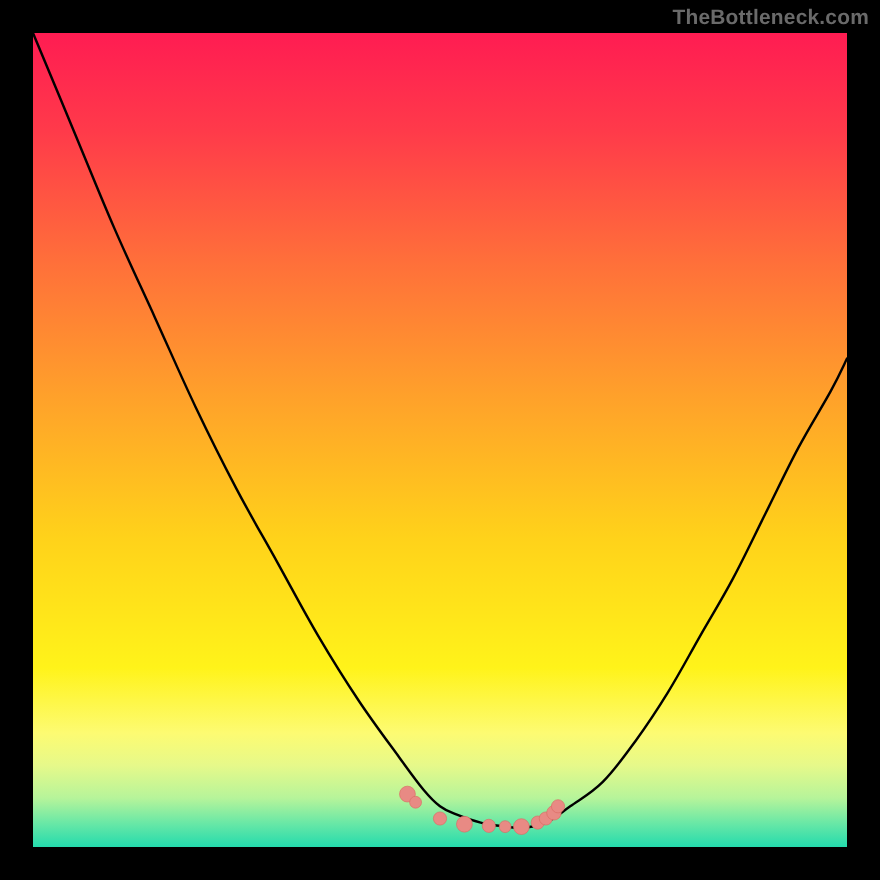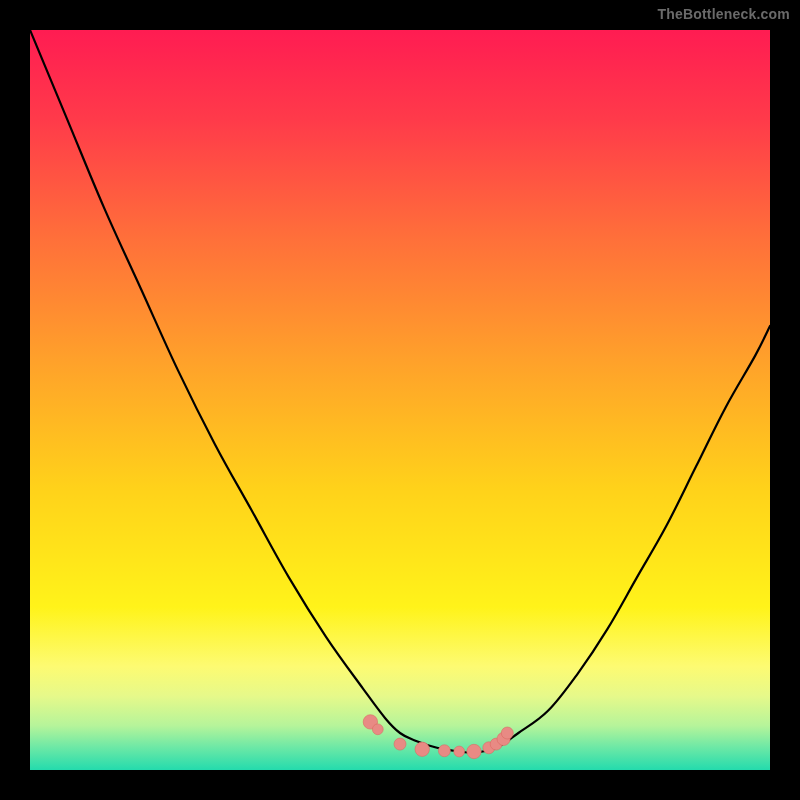--- a/index.html
+++ b/index.html
@@ -27,21 +27,21 @@
   .gradient {
     position: absolute;
     inset: 0;
   }
   .attribution {
     position: absolute;
     top: 6px;
     right: 10px;
     font-family: Arial, Helvetica, sans-serif;
     font-weight: 700;
-    font-size: 14px;
+    font-size: 19px;
     color: #6a6a6a;
     letter-spacing: 0.2px;
   }
   svg.curves {
     position: absolute;
     inset: 0;
   }
 </style>
 </head>
 <body>

